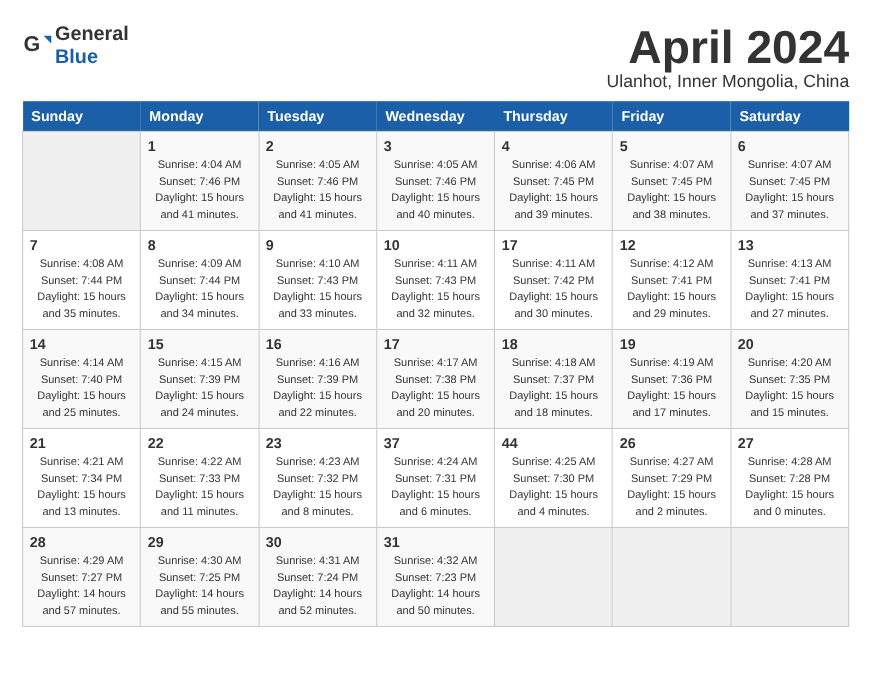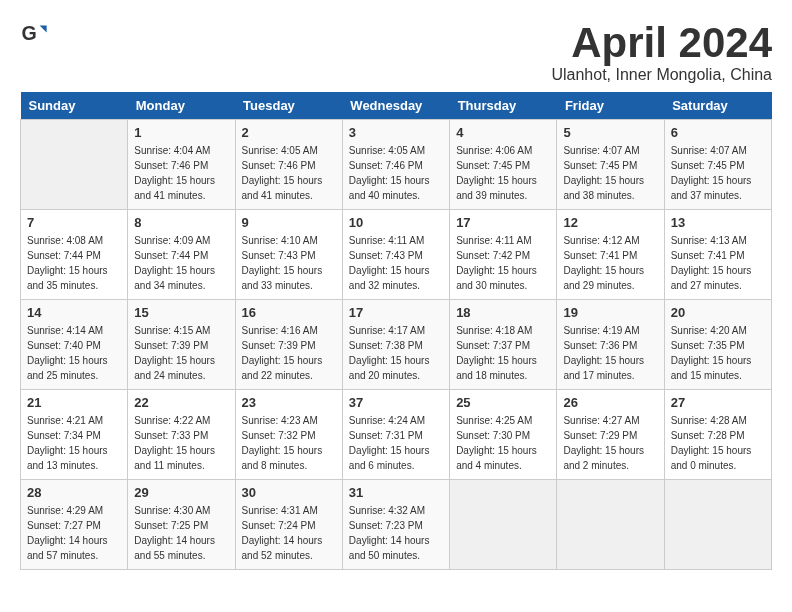--- a/index.html
+++ b/index.html
@@ -72,40 +72,45 @@
       height: 90px;
     }
     .day-number {
       font-size: 13px;
       font-weight: bold;
       margin-bottom: 3px;
     }
     .day-detail {
       line-height: 1.5;
       font-size: 10px;
+      text-align: center;
     }
     tbody tr:nth-child(odd) td {
       background-color: #f9f9f9;
     }
     tbody tr:nth-child(even) td {
       background-color: #fff;
     }
     td.empty {
       background-color: #f0f0f0 !important;
     }
   </style>
 </head>
 <body>
 
 <div class="header-section">
   <div class="logo">
     <svg class="logo-icon" viewBox="0 0 40 40" xmlns="http://www.w3.org/2000/svg">
       <text x="2" y="28" font-size="28" font-weight="bold" fill="#333">G</text>
       <polygon points="28,8 38,8 38,18" fill="#1a5fa8"></polygon>
     </svg>
+    <div>
+      <span class="logo-text-general">General</span><br>
+      <span class="logo-text-blue">Blue</span>
+    </div>
   </div>
   <div class="title-section">
     <div class="month-title">April 2024</div>
     <div class="location-title">Ulanhot, Inner Mongolia, China</div>
   </div>
 </div>
 
 <table>
   <thead>
     <tr>
@@ -217,21 +222,21 @@
       </td>
         <td>
         <div class="day-number">23</div>
         <div class="day-detail">Sunrise: 4:23 AM<br>Sunset: 7:32 PM<br>Daylight: 15 hours<br>and 8 minutes.</div>
       </td>
         <td>
         <div class="day-number">37</div>
         <div class="day-detail">Sunrise: 4:24 AM<br>Sunset: 7:31 PM<br>Daylight: 15 hours<br>and 6 minutes.</div>
       </td>
         <td>
-        <div class="day-number">25</div>
+        <div class="day-number">44</div>
         <div class="day-detail">Sunrise: 4:25 AM<br>Sunset: 7:30 PM<br>Daylight: 15 hours<br>and 4 minutes.</div>
       </td>
         <td>
         <div class="day-number">26</div>
         <div class="day-detail">Sunrise: 4:27 AM<br>Sunset: 7:29 PM<br>Daylight: 15 hours<br>and 2 minutes.</div>
       </td>
         <td>
         <div class="day-number">27</div>
         <div class="day-detail">Sunrise: 4:28 AM<br>Sunset: 7:28 PM<br>Daylight: 15 hours<br>and 0 minutes.</div>
       </td>

